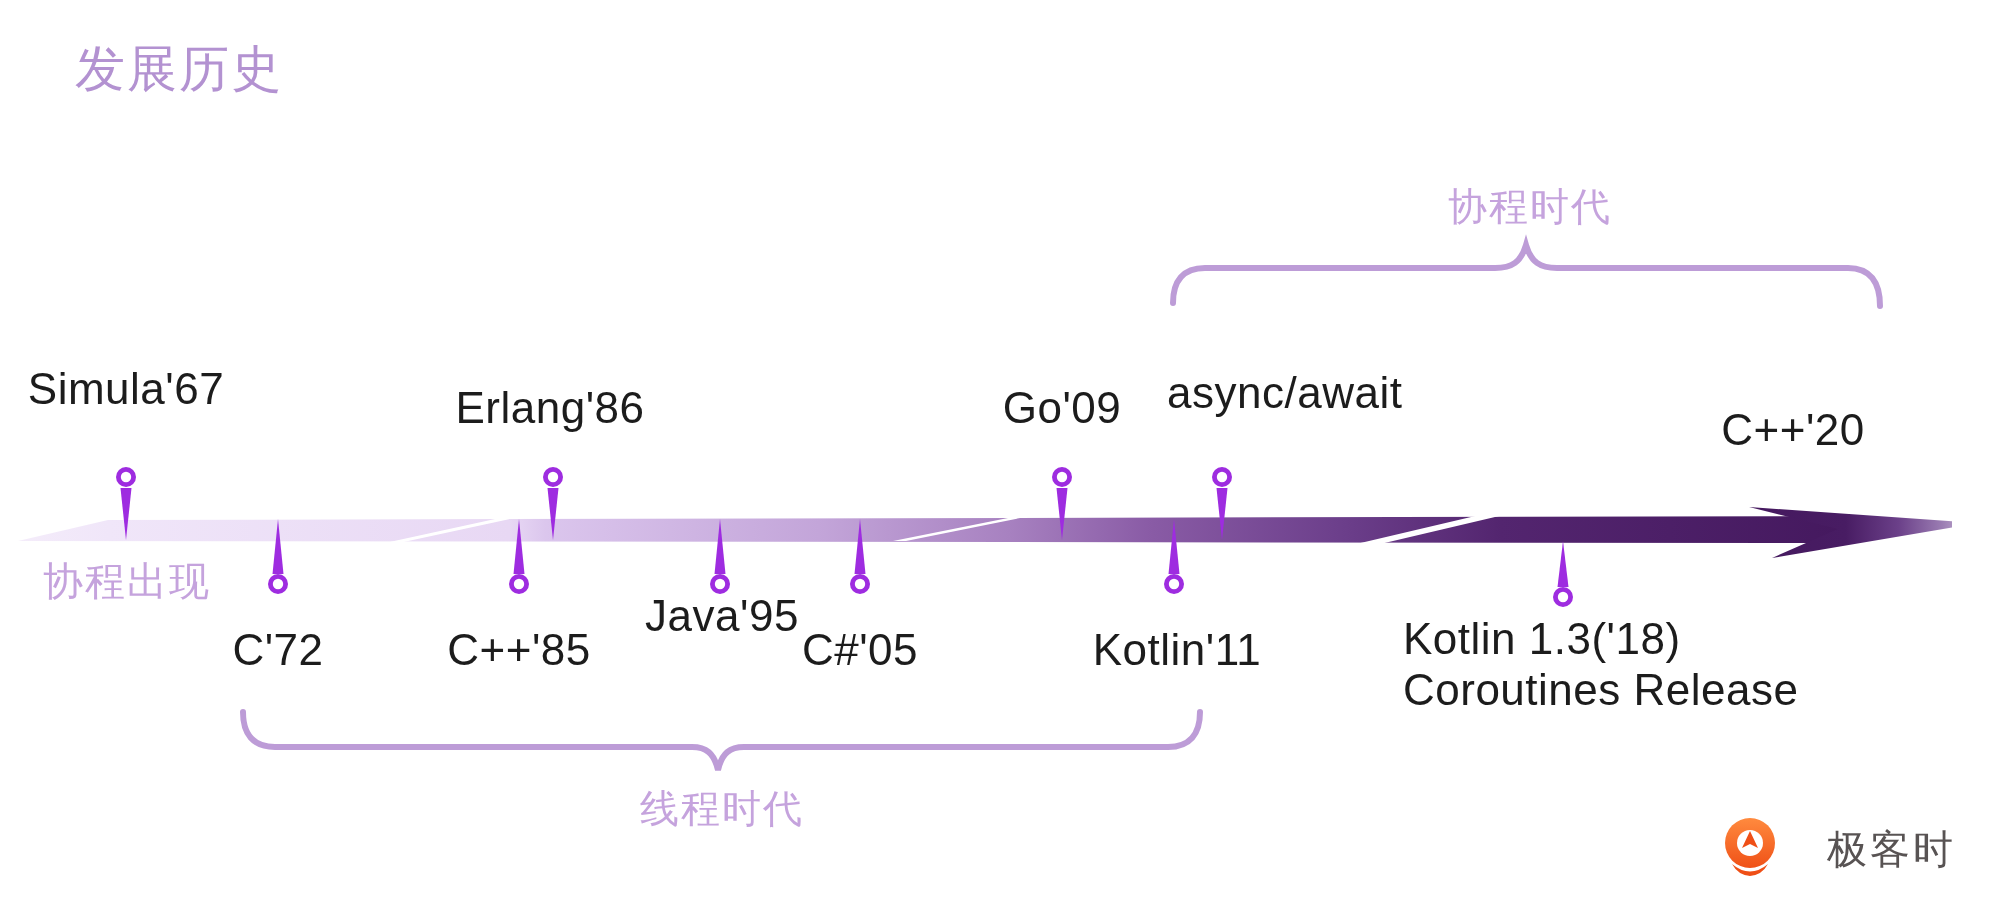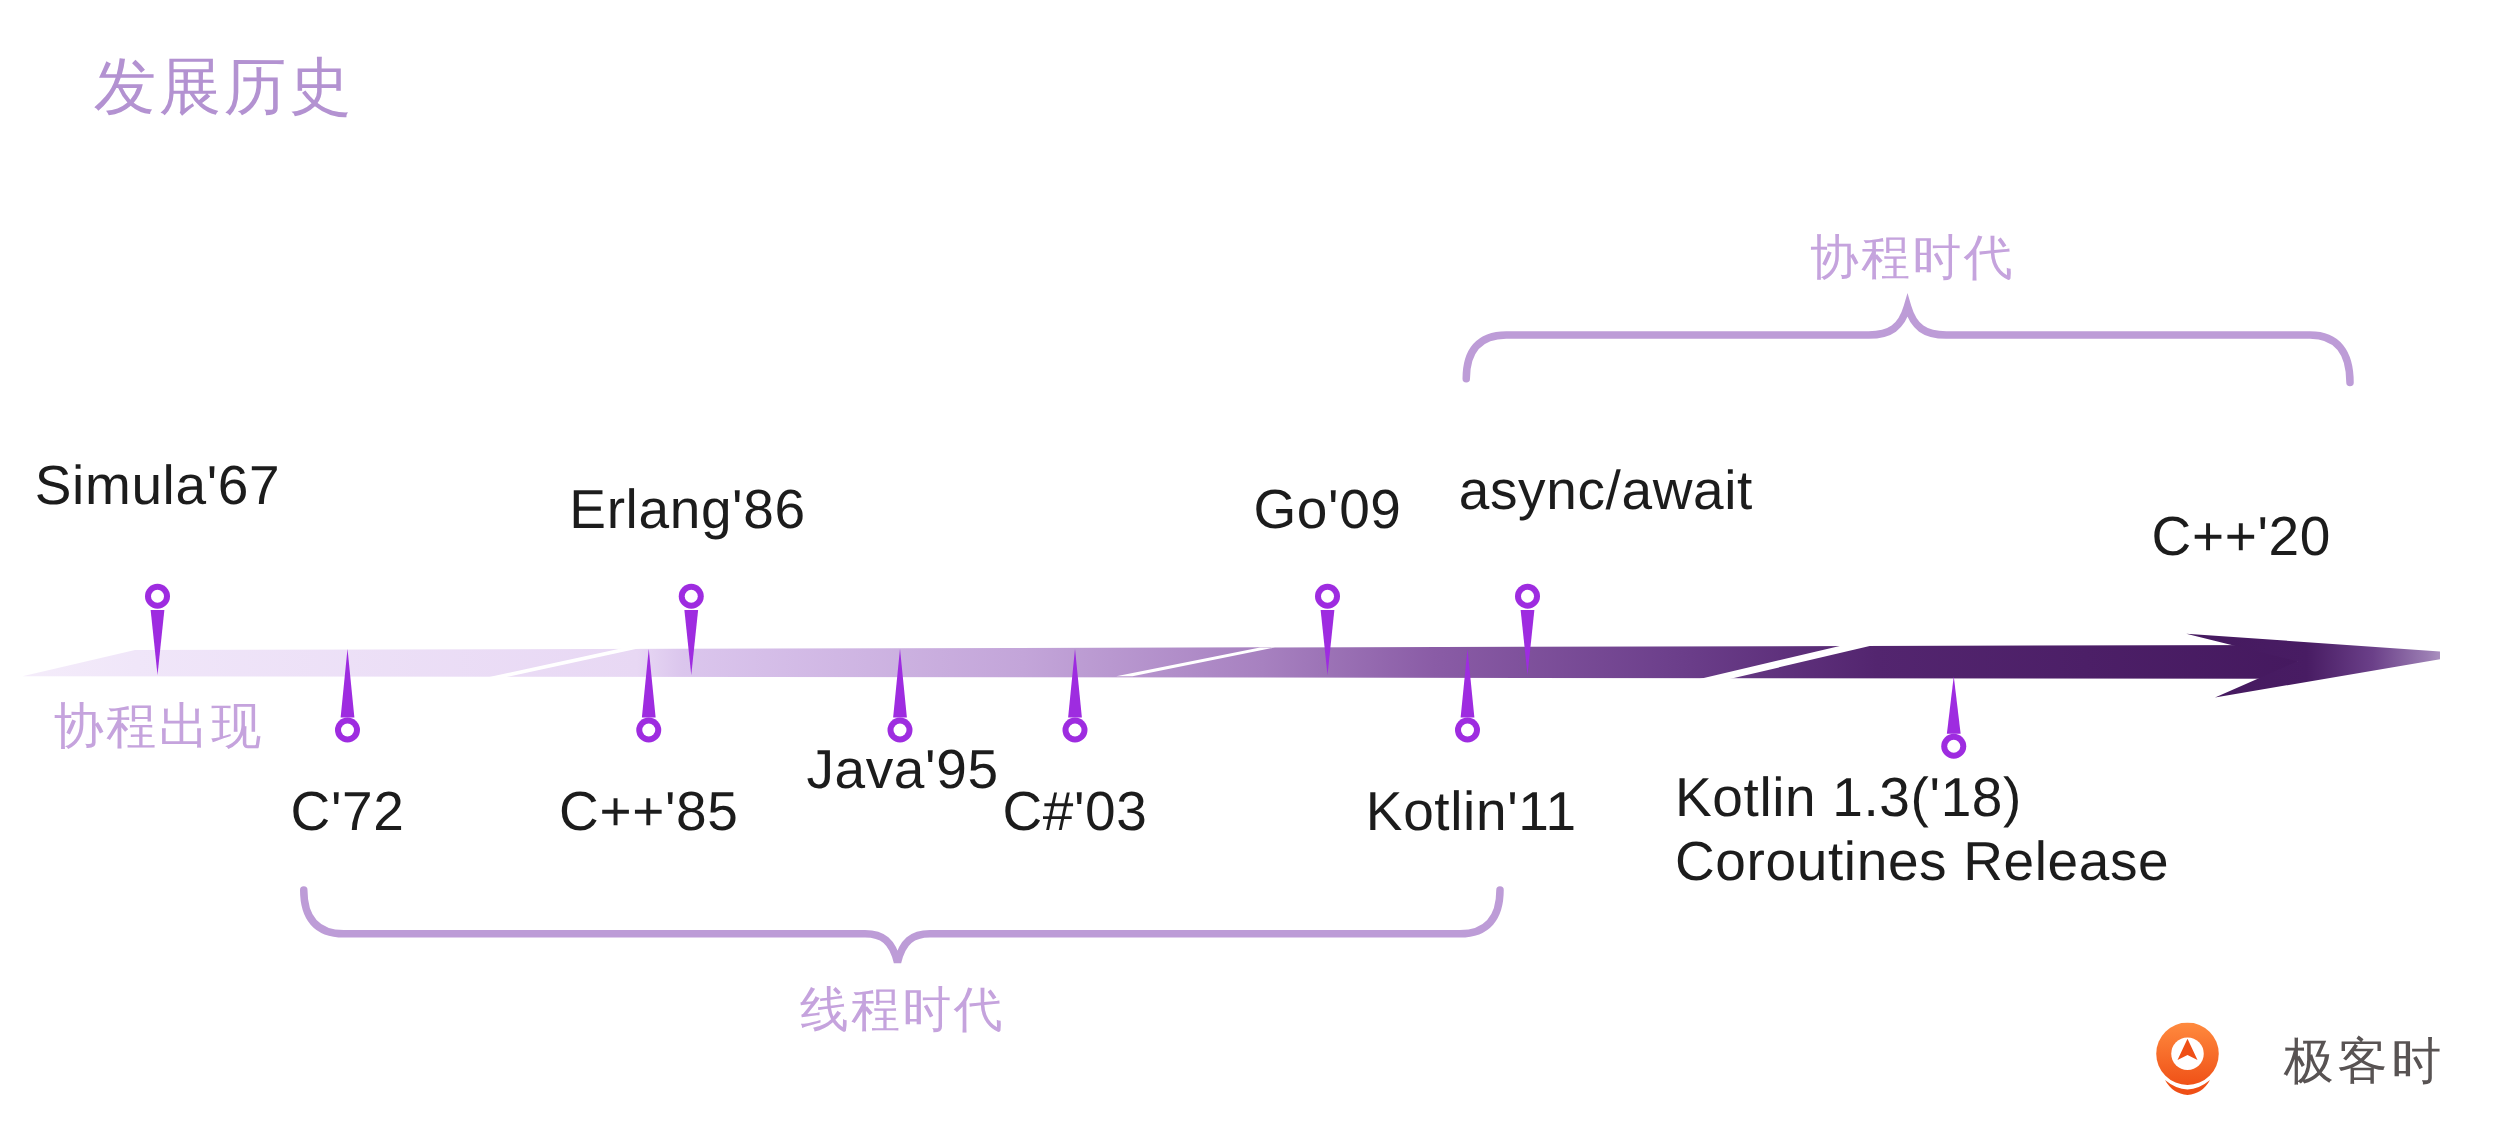--- a/index.html
+++ b/index.html
@@ -149,26 +149,26 @@
   <div class="lbl ctr" style="left:278px;top:630px;">
     <div>C'72</div>
   </div>
   <div class="lbl ctr" style="left:519px;top:630px;text-align:center;">
     <div>C++'85</div>
   </div>
   <div class="lbl ctr" style="left:722px;top:596px;">
     <div>Java'95</div>
   </div>
   <div class="lbl ctr" style="left:860px;top:630px;">
-    <div>C#'03</div>
+    <div>C#'05</div>
   </div>
   <div class="lbl ctr" style="left:1177px;top:630px;">
     <div>Kotlin'11</div>
   </div>
-  <div class="lbl kotlin13" style="left:1340px;top:613px;">
+  <div class="lbl kotlin13" style="left:1403px;top:613px;">
     <div>Kotlin 1.3('18)</div>
     <div>Coroutines Release</div>
   </div>
 
   <div class="era" style="left:43px;top:560px;">协程出现</div>
   <div class="era ctr" style="left:722px;top:788px;font-size:39px;">线程时代</div>
   <div class="era ctr" style="left:1530px;top:186px;font-size:39px;">协程时代</div>
 
   <div class="logo">
     <svg width="54" height="62" viewBox="0 0 54 62">

